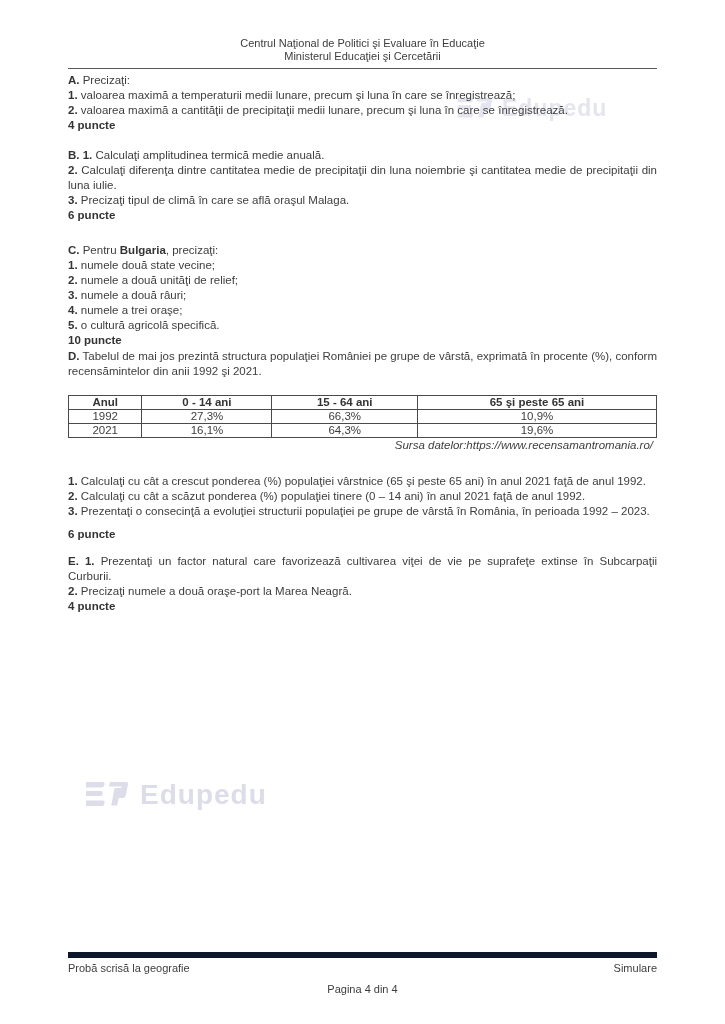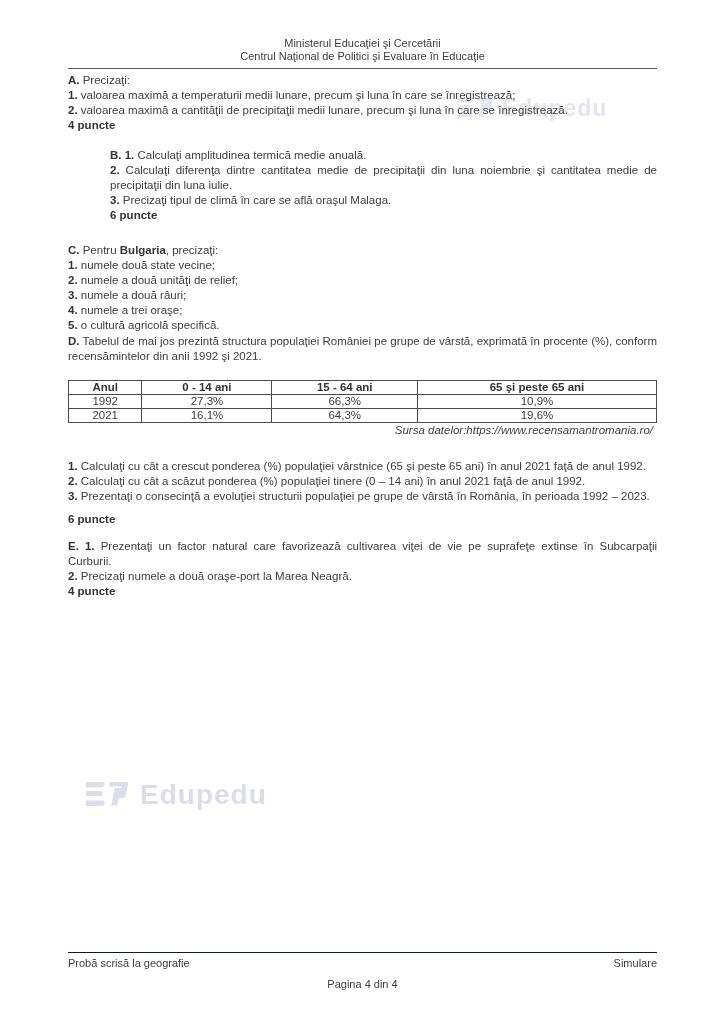--- a/index.html
+++ b/index.html
@@ -25,21 +25,21 @@
   }
   .hdr div { white-space:nowrap; }
   p { margin:0; font-size:11.5px; line-height:15px; text-align:justify; }
   p.nw { text-align:left; }
   b { color:#343434; }
   .points {
     text-align:left; font-weight:bold; font-size:11.5px;
     line-height:15px; padding-right:10px; color:#343434;
   }
   .sec-a { margin-top:4px; }
-  .sec-b { margin-top:15px;margin-left:42px; }
+  .sec-b { margin-top:15px; }
   .sec-c { margin-top:20px; }
   .sec-d { margin-top:1px; }
   .sec-d .d-items { margin-top:21px; }
   .sec-d .points { margin-top:8px; }
   .sec-e { margin-top:12px; }
 
   table.pop {
     width:100%; border-collapse:collapse; margin-top:16px;
     font-size:11.5px; color:#3d3d3d;
   }
@@ -66,21 +66,21 @@
     user-select:none;
   }
   .wm-big   { left:84px;  top:779px; font-size:28px; }
   .wm-small { left:456px; top:95px;  font-size:23px; color:#e4e5ef; gap:8px; }
   .wm-logo svg { display:block; }
   .wm-big .wm-logo svg { width:46px; height:30px; }
   .wm-small .wm-logo svg { width:38px; height:25px; }
 
   .footer {
     position:absolute; left:68px; top:952px; width:589px; z-index:2;
-    border-top:1px solid #0f172a;
+    border-top:6px solid #0f172a;
     font-size:11px; line-height:14px;
   }
   .footer-row {
     display:flex; justify-content:space-between;
     padding-top:3px;
   }
   .footer-center { text-align:center; margin-top:7px; }
 </style>
 </head>
 <body>
@@ -105,22 +105,22 @@
       <path d="M2 20.5 h17 q2 0 1.5 2.5 l-.4 1.5 q-.4 1.5-2.4 1.5 H2 Z"></path>
       <path d="M26 2 h16 q2.5 0 2 2.6 L41.6 16 q-.4 2-2.6 2 h-4.4 l-1.4 7.5 h-6 L30.6 8 h6.6 l.3-1.5 H25 Z"></path>
     </svg>
   </span>
   <span>Edupedu</span>
 </div>
 
 <div class="content">
 
   <div class="hdr">
+    <div>Centrul Naţional de Politici şi Evaluare în Educaţie</div>
     <div>Ministerul Educaţiei şi Cercetării</div>
-    <div>Centrul Naţional de Politici şi Evaluare în Educaţie</div>
   </div>
 
   <div class="sec-a">
     <p class="nw"><b>A.</b> <span>Precizaţi:</span></p>
     <p><b>1.</b> <span>valoarea maximă a temperaturii medii lunare, precum şi luna în care se înregistrează;</span></p>
     <p><b>2.</b> <span>valoarea maximă a cantităţii de precipitaţii medii lunare, precum şi luna în care se înregistrează.</span></p>
     <div class="points">4 puncte</div>
   </div>
 
   <div class="sec-b">
@@ -130,20 +130,21 @@
     <div class="points">6 puncte</div>
   </div>
 
   <div class="sec-c">
     <p class="nw"><b>C.</b> <span>Pentru</span> <b>Bulgaria</b><span>, precizaţi:</span></p>
     <p class="nw"><b>1.</b> <span>numele  două state vecine;</span></p>
     <p class="nw"><b>2.</b> <span>numele a două unităţi de relief;</span></p>
     <p class="nw"><b>3.</b> <span>numele a două râuri;</span></p>
     <p class="nw"><b>4.</b> <span>numele a trei oraşe;</span></p>
     <p class="nw"><b>5.</b> <span>o cultură agricolă specifică.</span></p>
+    <div class="points">10 puncte</div>
   </div>
 
   <div class="sec-d">
     <p><b>D.</b> <span>Tabelul de mai jos prezintă structura populaţiei României pe grupe de vârstă, exprimată în procente (%), conform recensămintelor din anii 1992 şi 2021.</span></p>
 
     <table class="pop">
       <tbody>
           <tr>
         <th>Anul</th>
         <th>0 - 14 ani</th>

